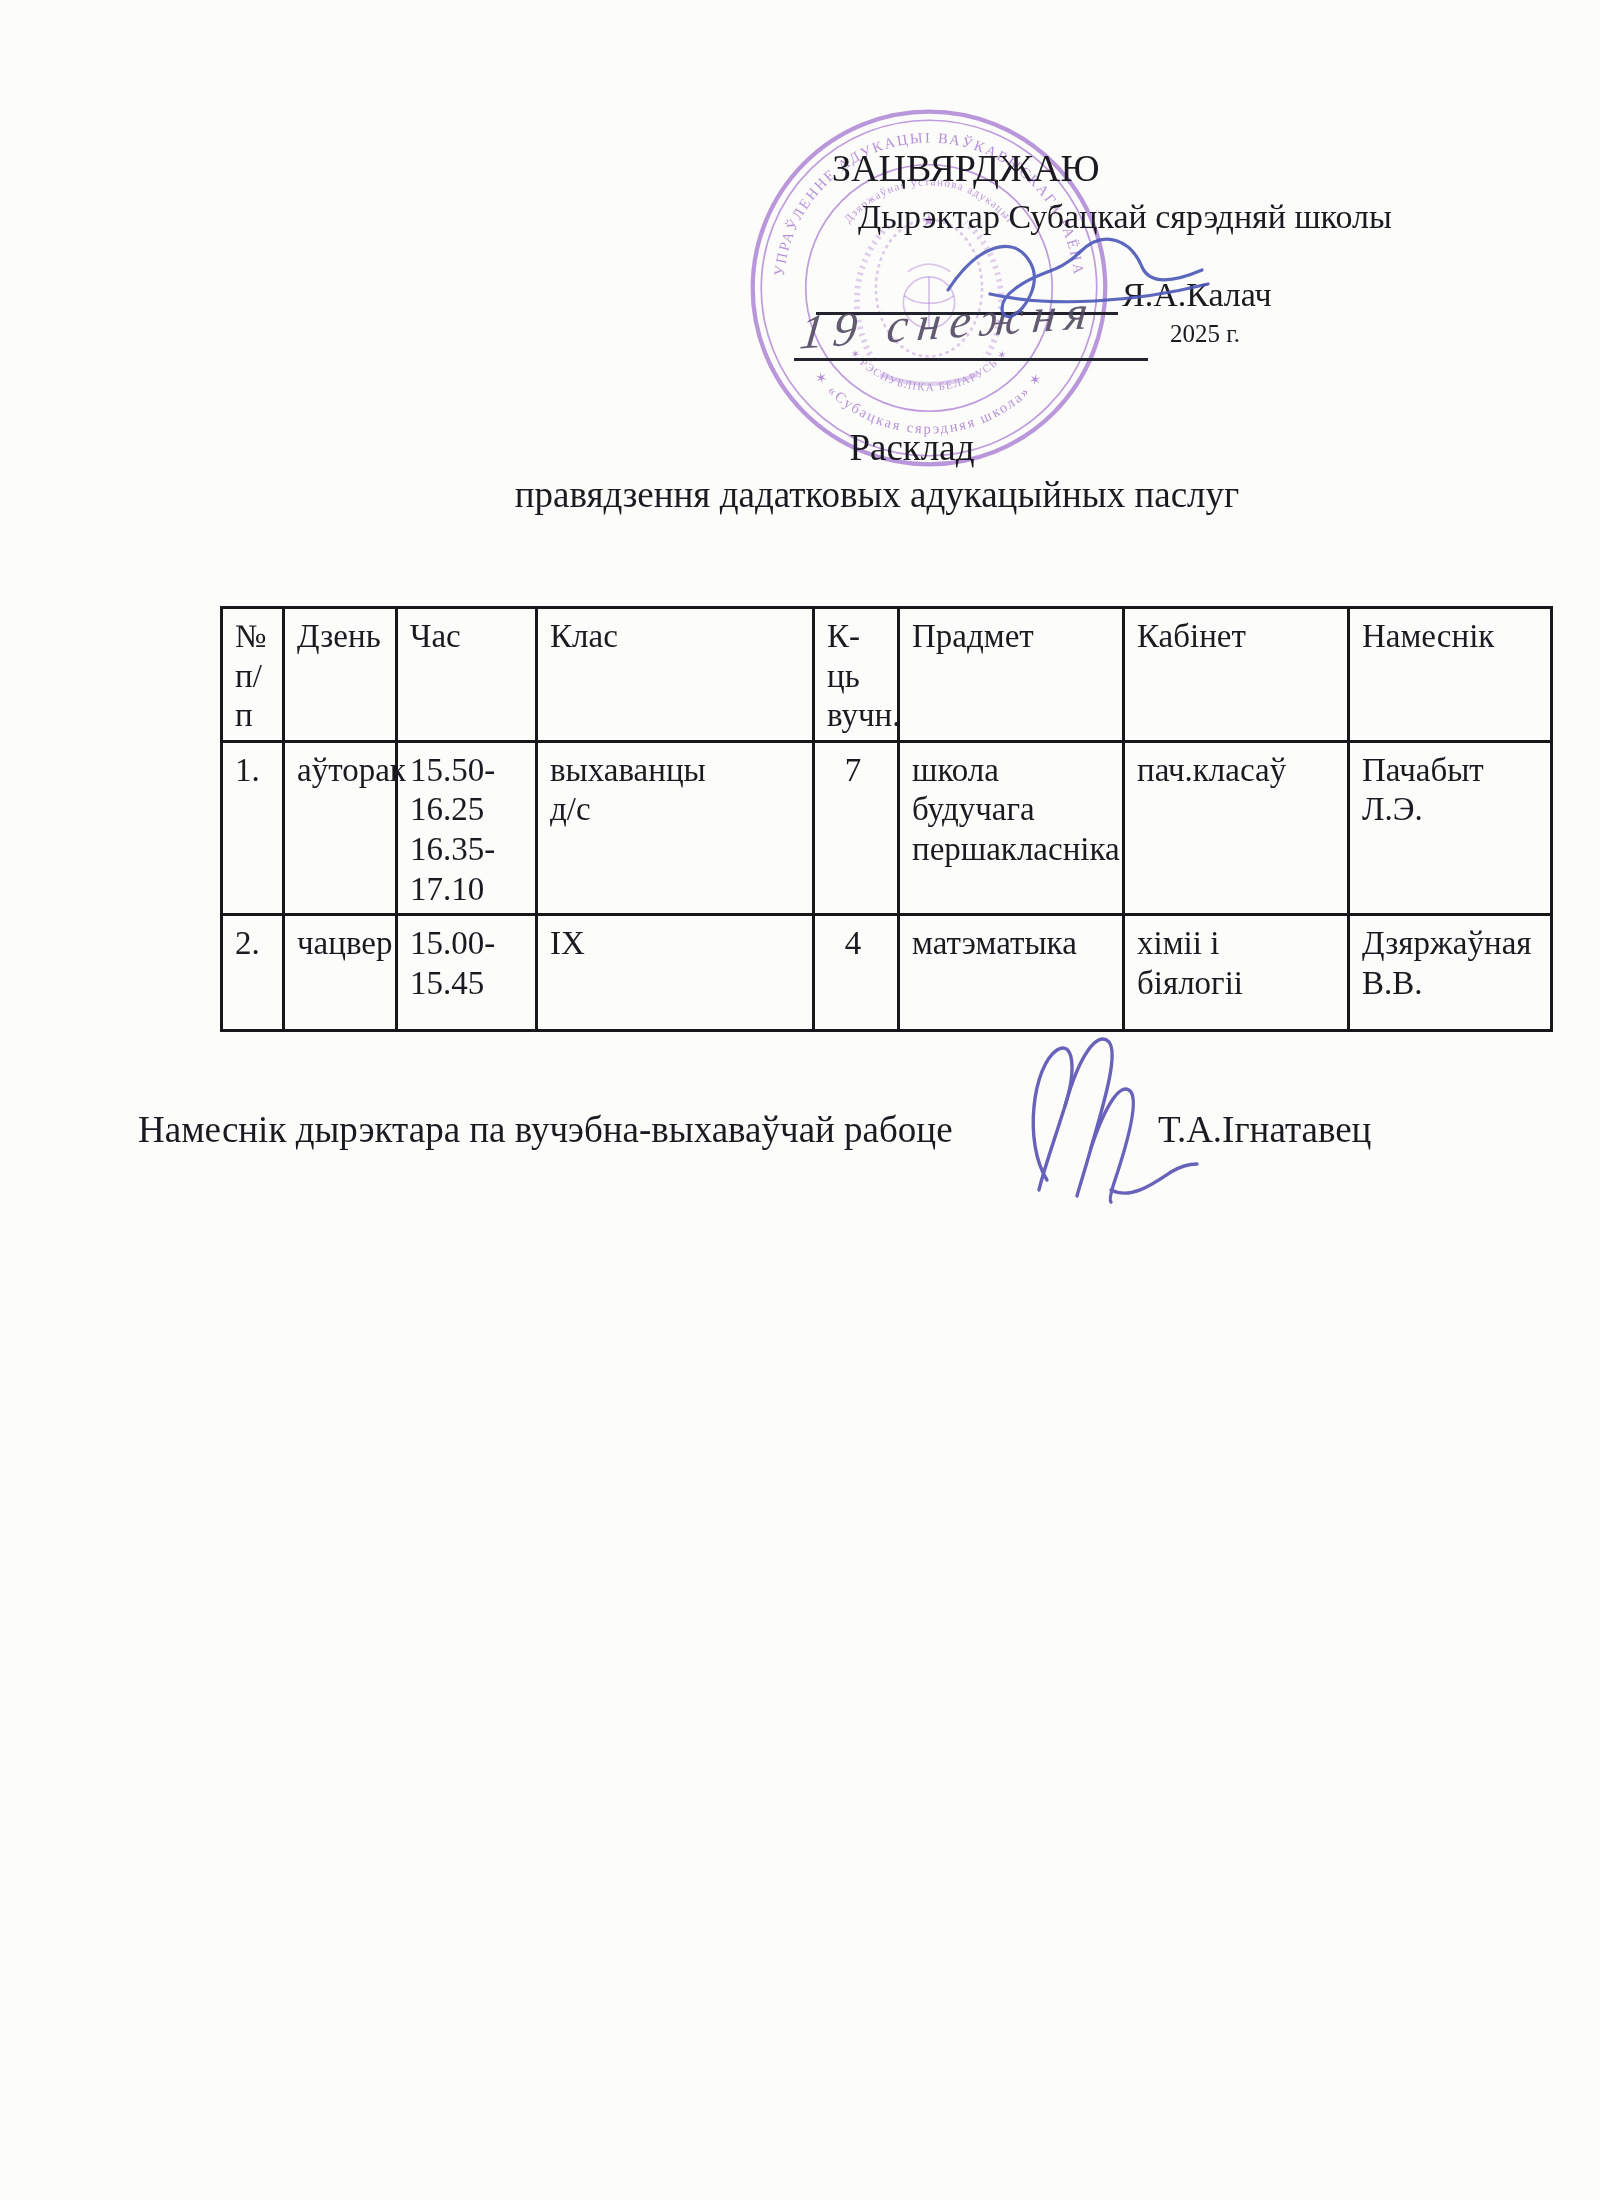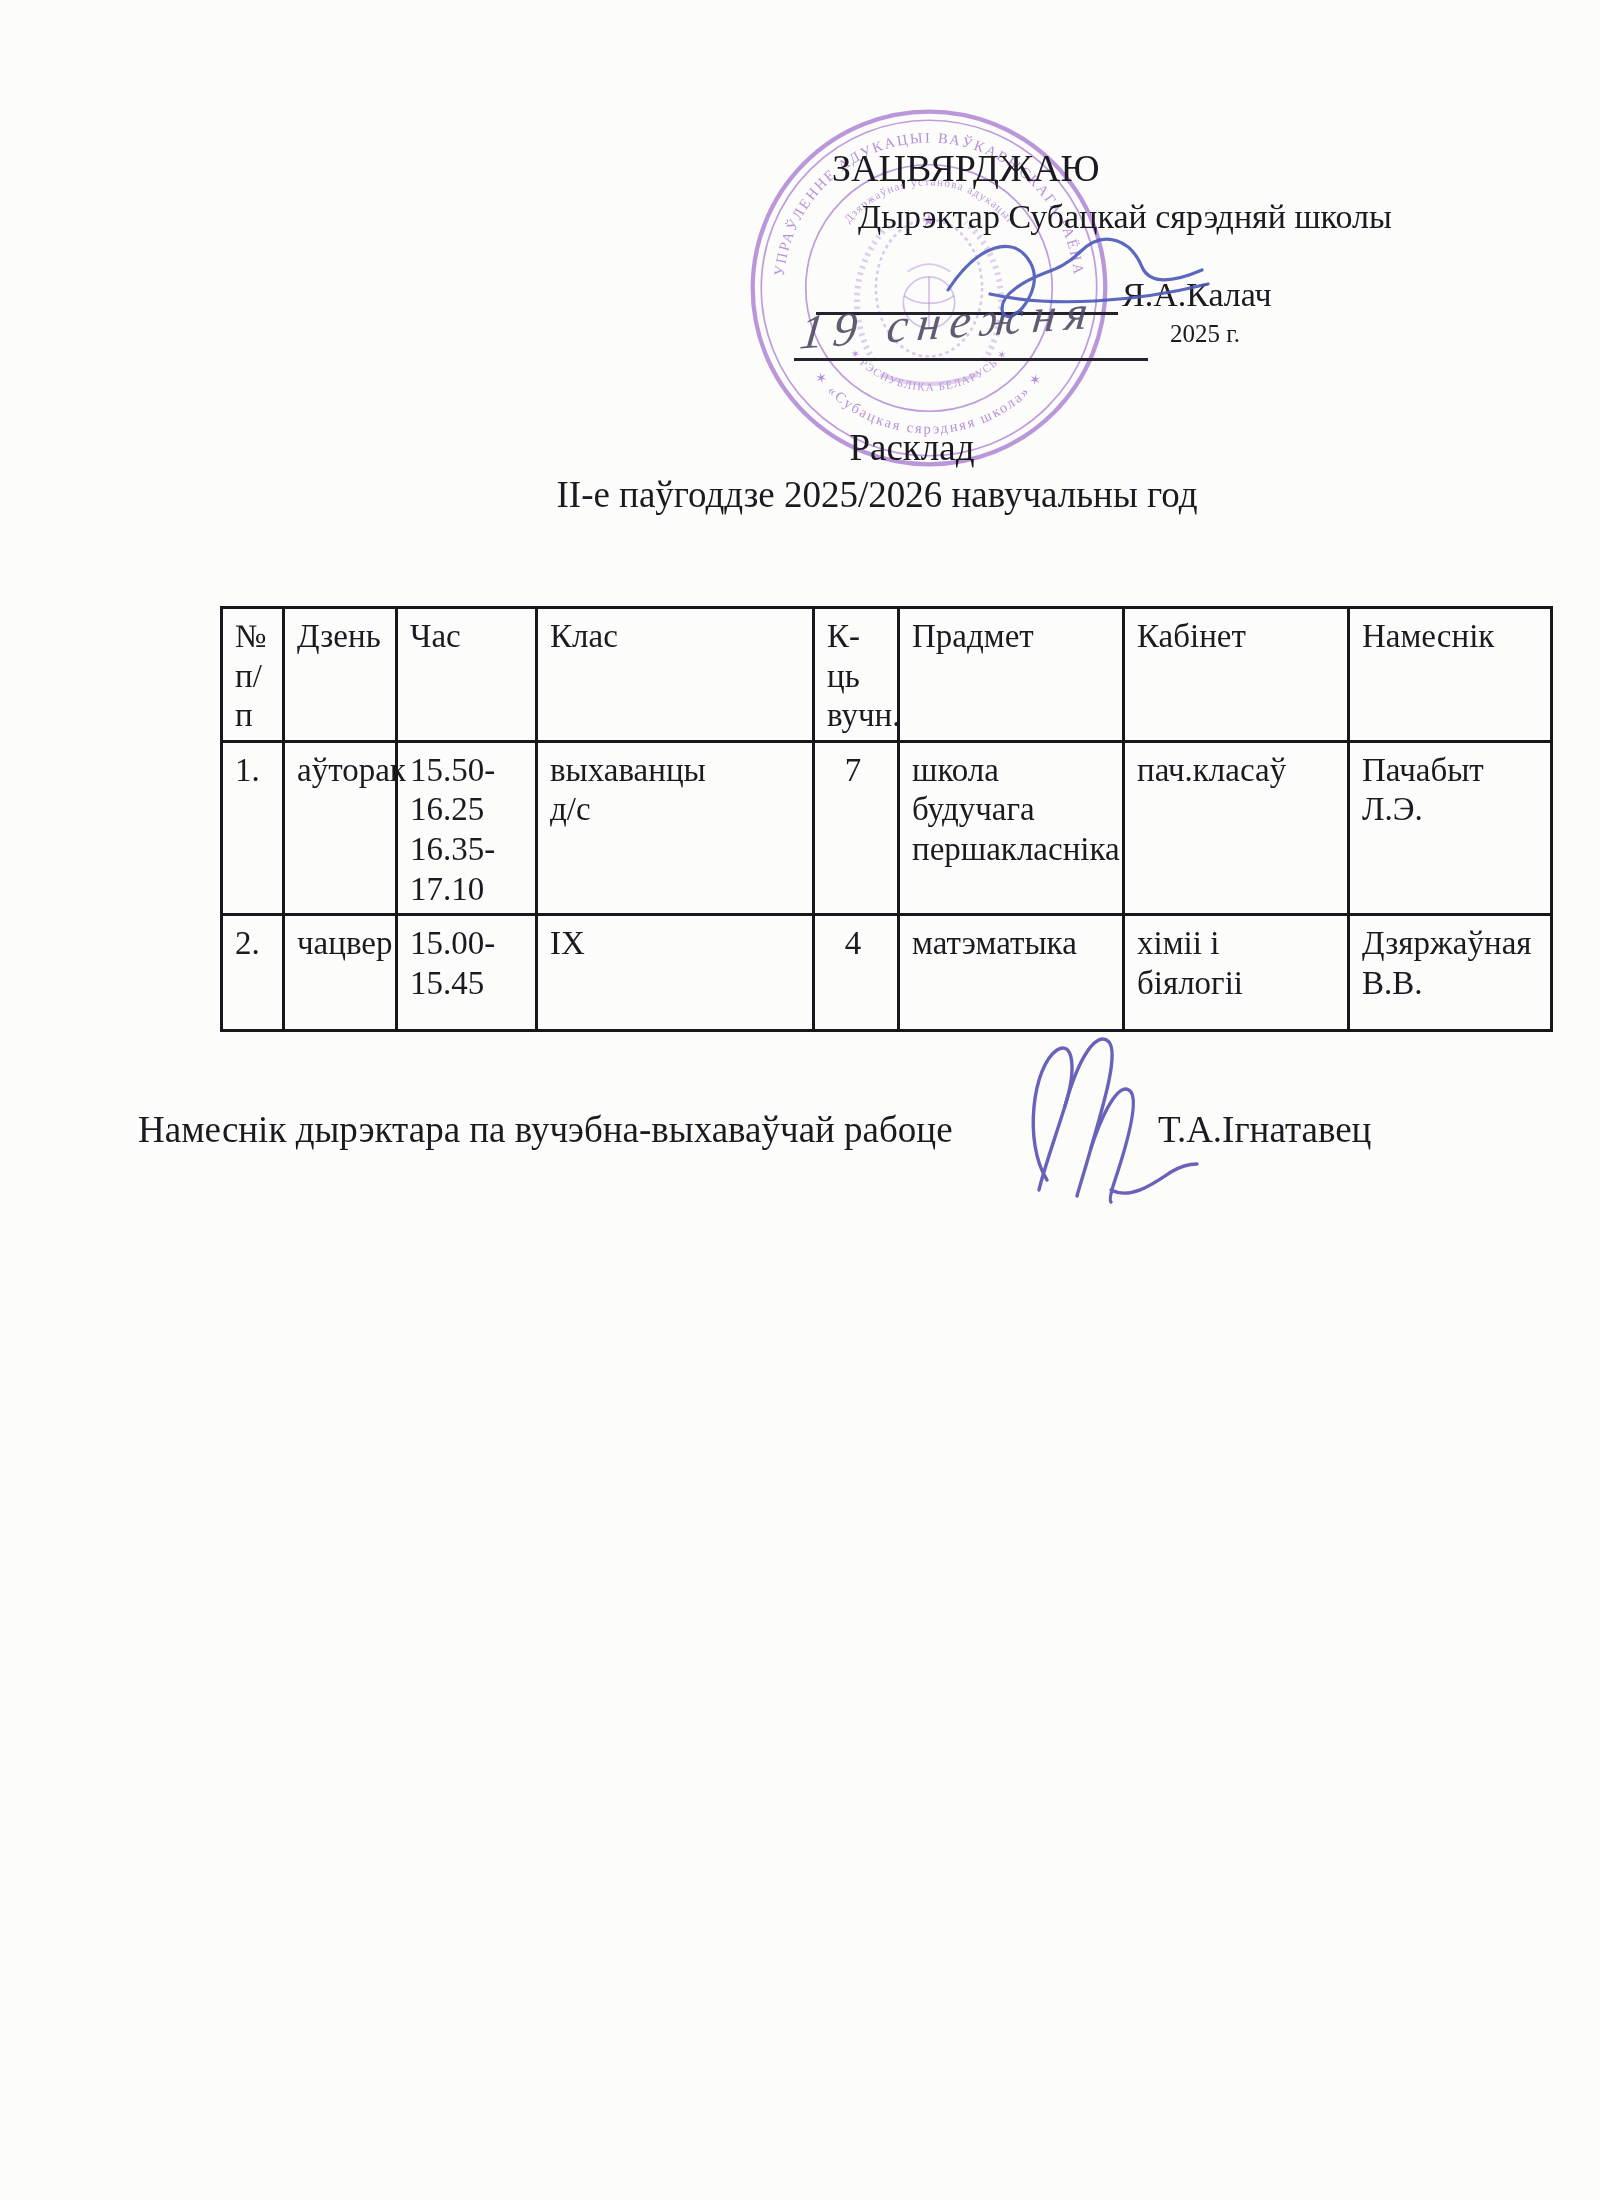--- a/index.html
+++ b/index.html
@@ -113,21 +113,21 @@
 
   <svg class="sig1" viewBox="0 0 300 120">
     <g fill="none" stroke="#4a58b8" stroke-width="3.2" stroke-linecap="round" opacity="0.9">
       <path d="M 18,78 C 48,32 84,22 100,50 C 112,70 96,98 82,104 C 70,108 66,90 86,76 C 110,58 128,62 150,40 C 175,15 202,30 212,55 C 220,73 244,70 272,58"></path>
       <path d="M 60,82 C 122,96 205,90 278,72"></path>
     </g>
   </svg>
 
   <div class="abs title-block">
     <div class="title-l1">Расклад</div>
-    <div>II-е паўгоддзе 2025/2026 навучальны год</div>
+    <div>правядзення дадатковых адукацыйных паслуг</div>
   </div>
 
   <table class="schedule">
     <colgroup>
       <col style="width:62px">
         <col style="width:113px">
         <col style="width:140px">
         <col style="width:277px">
       <col style="width:85px">
         <col style="width:225px">

